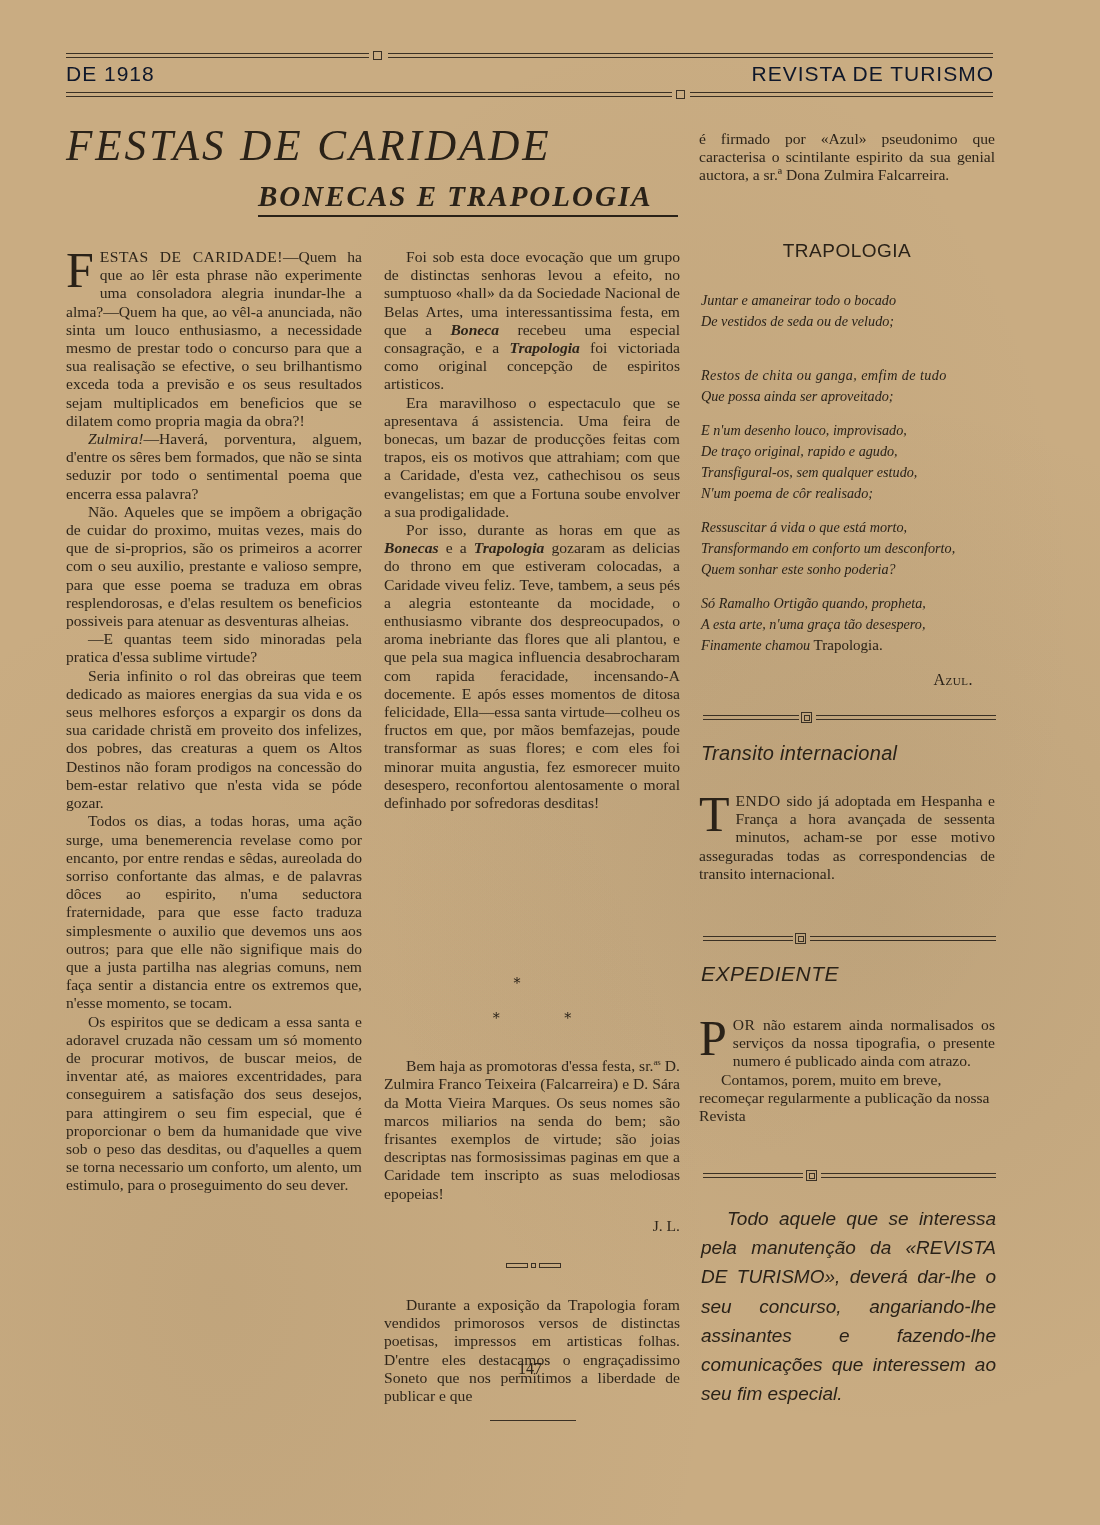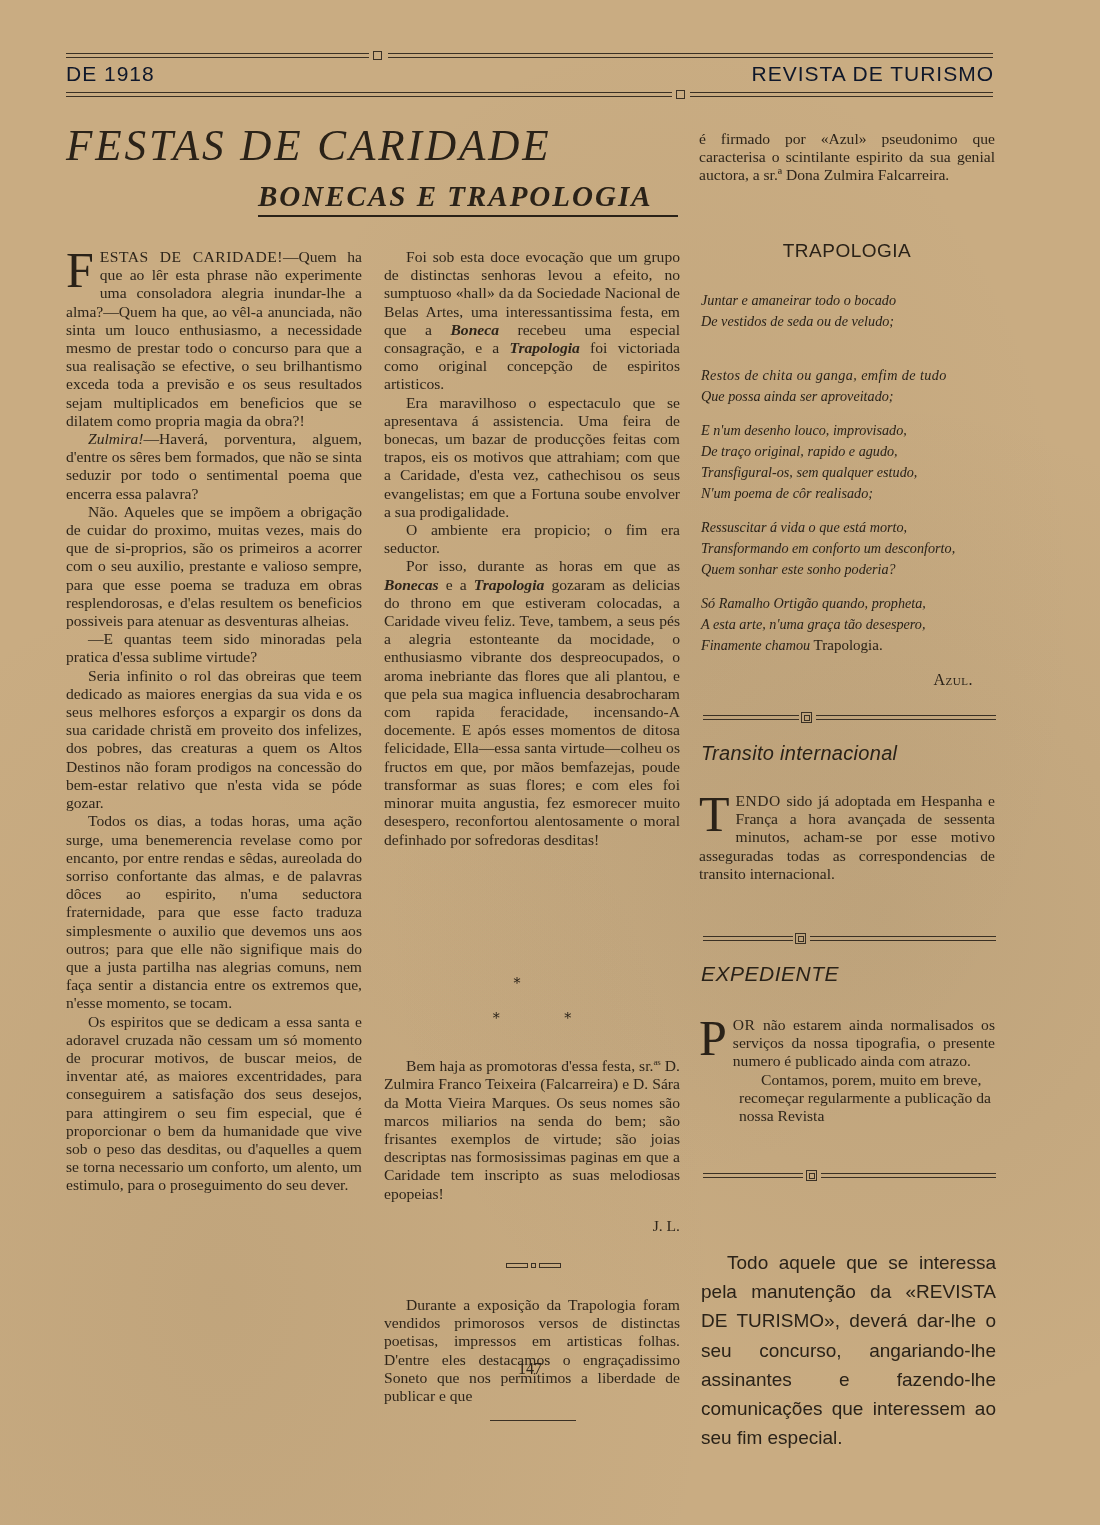--- a/index.html
+++ b/index.html
@@ -109,21 +109,20 @@
   <p>Não. Aqueles que se impõem a obrigação de cuidar do proximo, muitas vezes, mais do que de si-proprios, são os primeiros a acorrer com o seu auxilio, prestante e valioso sempre, para que esse poema se traduza em obras resplendorosas, e d'elas resultem os beneficios possiveis para atenuar as desventuras alheias.</p>
   <p>—E quantas teem sido minoradas pela pratica d'essa sublime virtude?</p>
   <p>Seria infinito o rol das obreiras que teem dedicado as maiores energias da sua vida e os seus melhores esforços a expargir os dons da sua caridade christã em proveito dos infelizes, dos pobres, das creaturas a quem os Altos Destinos não foram prodigos na concessão do bem-estar relativo que n'esta vida se póde gozar.</p>
   <p>Todos os dias, a todas horas, uma ação surge, uma benemerencia revelase como por encanto, por entre rendas e sêdas, aureolada do sorriso confortante das almas, e de palavras dôces ao espirito, n'uma seductora fraternidade, para que esse facto traduza simplesmente o auxilio que devemos uns aos outros; para que elle não signifique mais do que a justa partilha nas alegrias comuns, nem faça sentir a distancia entre os extremos que, n'esse momento, se tocam.</p>
   <p>Os espiritos que se dedicam a essa santa e adoravel cruzada não cessam um só momento de procurar motivos, de buscar meios, de inventar até, as maiores excentridades, para conseguirem a satisfação dos seus desejos, para attingirem o seu fim especial, que é proporcionar o bem da humanidade que vive sob o peso das desditas, ou d'aquelles a quem se torna necessario um conforto, um alento, um estimulo, para o proseguimento do seu dever.</p>
 </div>
 
 <div class="col" style="left:384px; top:248px; width:296px;">
   <p><span>Foi sob esta doce evocação que um grupo de distinctas senhoras levou a efeito, no sumptuoso «hall» da da Sociedade Nacional de Belas Artes, uma interessantissima festa, em que a </span><em class="bold">Boneca</em><span> recebeu uma especial consagração, e a </span><em class="bold">Trapologia</em><span> foi victoriada como original concepção de espiritos artisticos.</span></p>
   <p>Era maravilhoso o espectaculo que se apresentava á assistencia. Uma feira de bonecas, um bazar de producções feitas com trapos, eis os motivos que attrahiam; com que a Caridade, d'esta vez, cathechisou os seus evangelistas; em que a Fortuna soube envolver a sua prodigalidade.</p>
-  <p>O ambiente era propicio; o fim era seductor.</p>
   <p><span>Por isso, durante as horas em que as </span><em class="bold">Bonecas</em><span> e a </span><em class="bold">Trapologia</em><span> gozaram as delicias do throno em que estiveram colocadas, a Caridade viveu feliz. Teve, tambem, a seus pés a alegria estonteante da mocidade, o enthusiasmo vibrante dos despreocupados, o aroma inebriante das flores que ali plantou, e que pela sua magica influencia desabrocharam com rapida feracidade, incensando-A docemente. E após esses momentos de ditosa felicidade, Ella—essa santa virtude—colheu os fructos em que, por mãos bemfazejas, poude transformar as suas flores; e com eles foi minorar muita angustia, fez esmorecer muito desespero, reconfortou alentosamente o moral definhado por sofredoras desditas!</span></p>
 </div>
 
 <div class="abs stars" style="left:384px; top:975px; width:296px; font-size:14px;">*</div>
 <div class="abs stars" style="left:399px; top:1010px; width:296px; font-size:14px;">* *</div>
 
 <div class="col" style="left:384px; top:1053px; width:296px;">
   <p><span>Bem haja as promotoras d'essa festa, sr.</span><sup style="font-size:9px;">as</sup><span> D. Zulmira Franco Teixeira (Falcarreira) e D. Sára da Motta Vieira Marques. Os seus nomes são marcos miliarios na senda do bem; são frisantes exemplos de virtude; são joias descriptas nas formosissimas paginas em que a Caridade tem inscripto as suas melodiosas epopeias!</span></p>
   <p class="sig" style="margin-top:14px;">J. L.</p>
 </div>
@@ -179,25 +178,25 @@
   <p class="noindent"><span class="dropcap">T</span><span class="smallcaps">ENDO</span><span> sido já adoptada em Hespanha e França a hora avançada de sessenta minutos, acham-se por esse motivo asseguradas todas as correspondencias de transito internacional.</span></p>
 </div>
 
 <div class="sep-rule" style="left:703px; top:936px; width:90px;"></div>
 <div class="sep-orn" style="left:795px; top:933px;"></div>
 <div class="sep-rule" style="left:810px; top:936px; width:186px;"></div>
 
 <div class="abs section-title caps" style="left:701px; top:962px;">EXPEDIENTE</div>
 <div class="col" style="left:699px; top:1016px; width:296px;">
   <p class="noindent"><span class="dropcap">P</span><span class="smallcaps">OR</span><span> não estarem ainda normalisados os serviços da nossa tipografia, o presente numero é publicado ainda com atrazo.</span></p>
-  <p style="text-align:left;margin-left:40px;">Contamos, porem, muito em breve, recomeçar regularmente a publicação da nossa Revista</p>
+  <p style="text-align:left;">Contamos, porem, muito em breve, recomeçar regularmente a publicação da nossa Revista</p>
 </div>
 
 <div class="sep-rule" style="left:703px; top:1173px; width:100px;"></div>
 <div class="sep-orn" style="left:806px; top:1170px;"></div>
 <div class="sep-rule" style="left:821px; top:1173px; width:175px;"></div>
 
-<div class="abs big-notice" style="left:701px; top:1248px; width:295px;">
+<div class="abs big-notice" style="left:701px; top:1204px; width:295px;font-style:italic;">
   <p>Todo aquele que se interessa pela manutenção da «REVISTA DE TURISMO», deverá dar-lhe o seu concurso, angariando-lhe assinantes e fazendo-lhe comunicações que interessem ao seu fim especial.</p>
 </div>
 
 <div class="page-number-rule"></div>
 <div class="page-number">147</div>
 
 </body></html>

